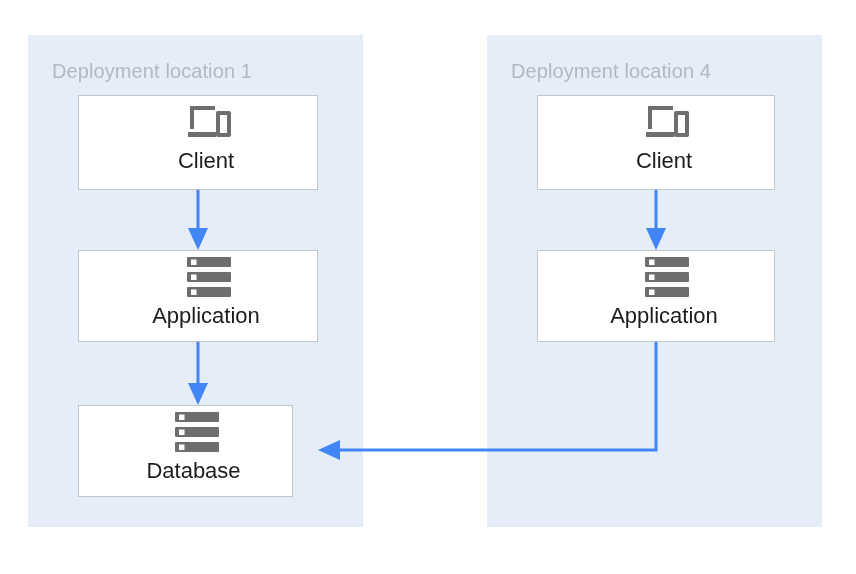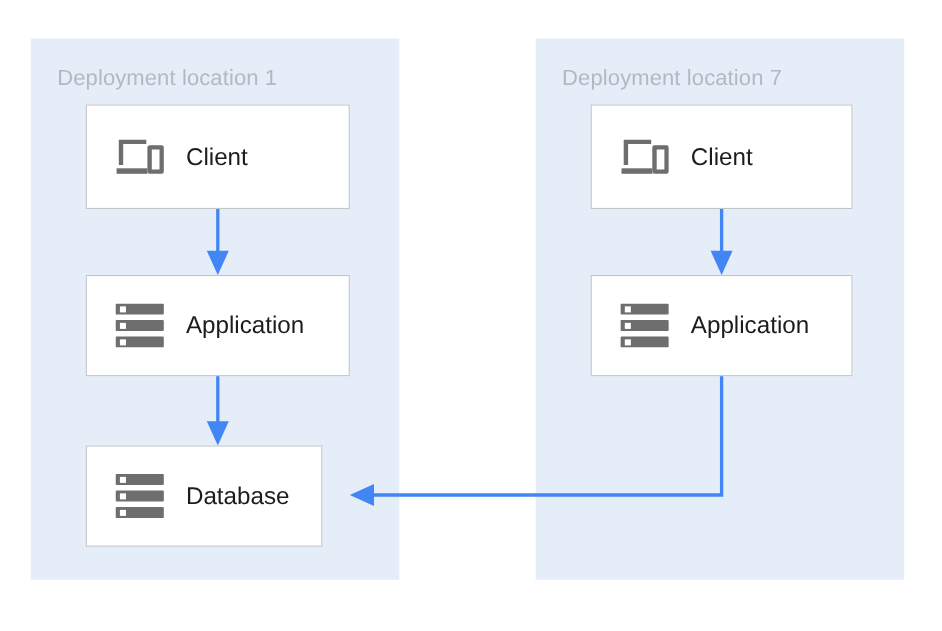--- a/index.html
+++ b/index.html
@@ -29,20 +29,21 @@
     color: #b2b9c0;
     letter-spacing: 0.1px;
     white-space: nowrap;
   }
   .node {
     position: absolute;
     background: #ffffff;
     border: 1px solid #c3c6c9;
     box-sizing: border-box;
     display: flex;
+    flex-direction: column;
     align-items: center;
     justify-content: flex-start;
   }
   .node-icon {
     flex: 0 0 auto;
     margin-left: 22px;
     width: 52px;
     height: 52px;
     display: flex;
     align-items: center;
@@ -106,21 +107,21 @@
         <rect x="0" y="15" width="44" height="10" rx="1" fill="#6e6e6e"></rect>
         <rect x="4" y="17.5" width="5.5" height="5.5" fill="#ffffff"></rect>
         <rect x="0" y="30" width="44" height="10" rx="1" fill="#6e6e6e"></rect>
         <rect x="4" y="32.5" width="5.5" height="5.5" fill="#ffffff"></rect>
       </svg>
     </span>
     <span class="node-label">Database</span>
   </div>
 
   <div class="zone" style="left:487px; top:35px; width:335px; height:492px;"></div>
-  <div class="zone-label" style="left:511px; top:60px;">Deployment location 7</div>
+  <div class="zone-label" style="left:511px; top:60px;">Deployment location 4</div>
 
   <div class="node" style="left:537px; top:95px; width:238px; height:95px;">
     <span class="node-icon">
       <svg width="44" height="36" viewBox="0 0 44 36" aria-hidden="true">
         <path fill="#6e6e6e" d="M3 2 h25 v4 H7 v19 H3 Z"></path>
         <rect x="1" y="28" width="28" height="5" fill="#6e6e6e"></rect>
         <path fill="#6e6e6e" d="M31 7 h11 a2 2 0 0 1 2 2 v22 a2 2 0 0 1 -2 2 h-11 a2 2 0 0 1 -2 -2 v-22 a2 2 0 0 1 2 -2 Z M33 11 v18 h7 v-18 Z"></path>
       </svg>
     </span>
     <span class="node-label">Client</span>

